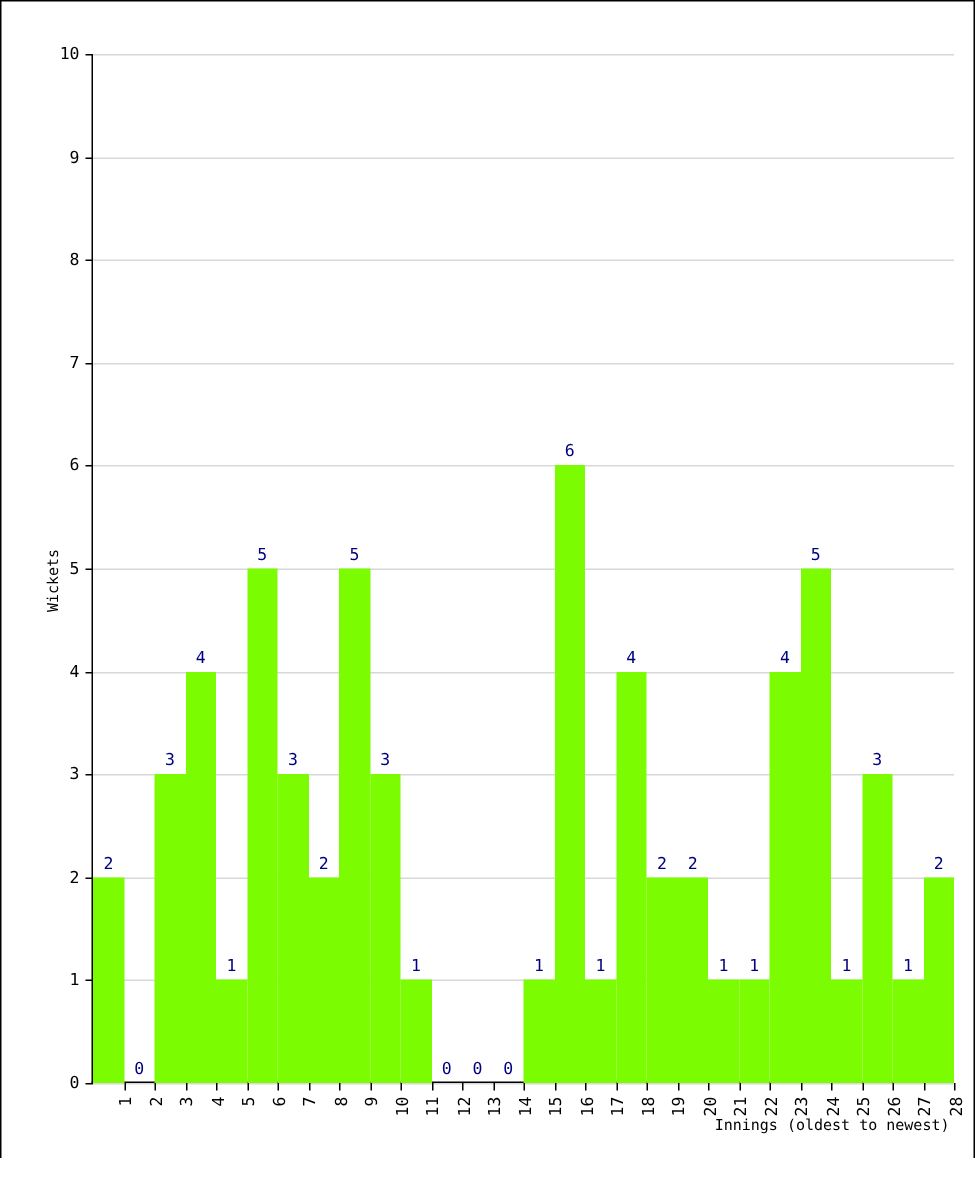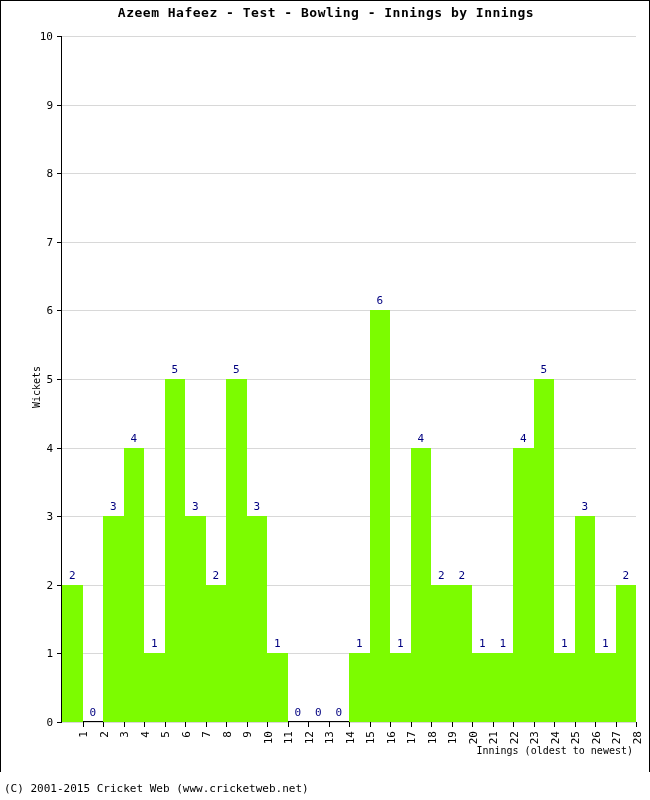--- a/index.html
+++ b/index.html
@@ -155,21 +155,20 @@
     white-space: nowrap;
   }
 </style>
 </head>
 <body>
 
 <div id="page">
 
   <div id="chart-card">
 
-    <div id="chart-title">Azeem Hafeez - Test - Bowling - Innings by Innings</div>
 
     <div id="axis-title-y">Wickets</div>
 
     <div id="ylabels">
         <div class="ylabel" style="top: 686px;">0</div>
         <div class="ylabel" style="top: 617.4px;">1</div>
         <div class="ylabel" style="top: 548.8px;">2</div>
         <div class="ylabel" style="top: 480.2px;">3</div>
         <div class="ylabel" style="top: 411.6px;">4</div>
         <div class="ylabel" style="top: 343px;">5</div>
@@ -376,15 +375,14 @@
           <div class="xlabel" style="left: 527.75px;">26</div>
           <div class="xlabel" style="left: 548.25px;">27</div>
           <div class="xlabel" style="left: 568.75px;">28</div>
         </div>
     </div>
 
     <div id="axis-title-x">Innings (oldest to newest)</div>
 
   </div>
 
-  <div id="footer">(C) 2001-2015 Cricket Web (www.cricketweb.net)</div>
 
 </div>
 
 </body></html>

